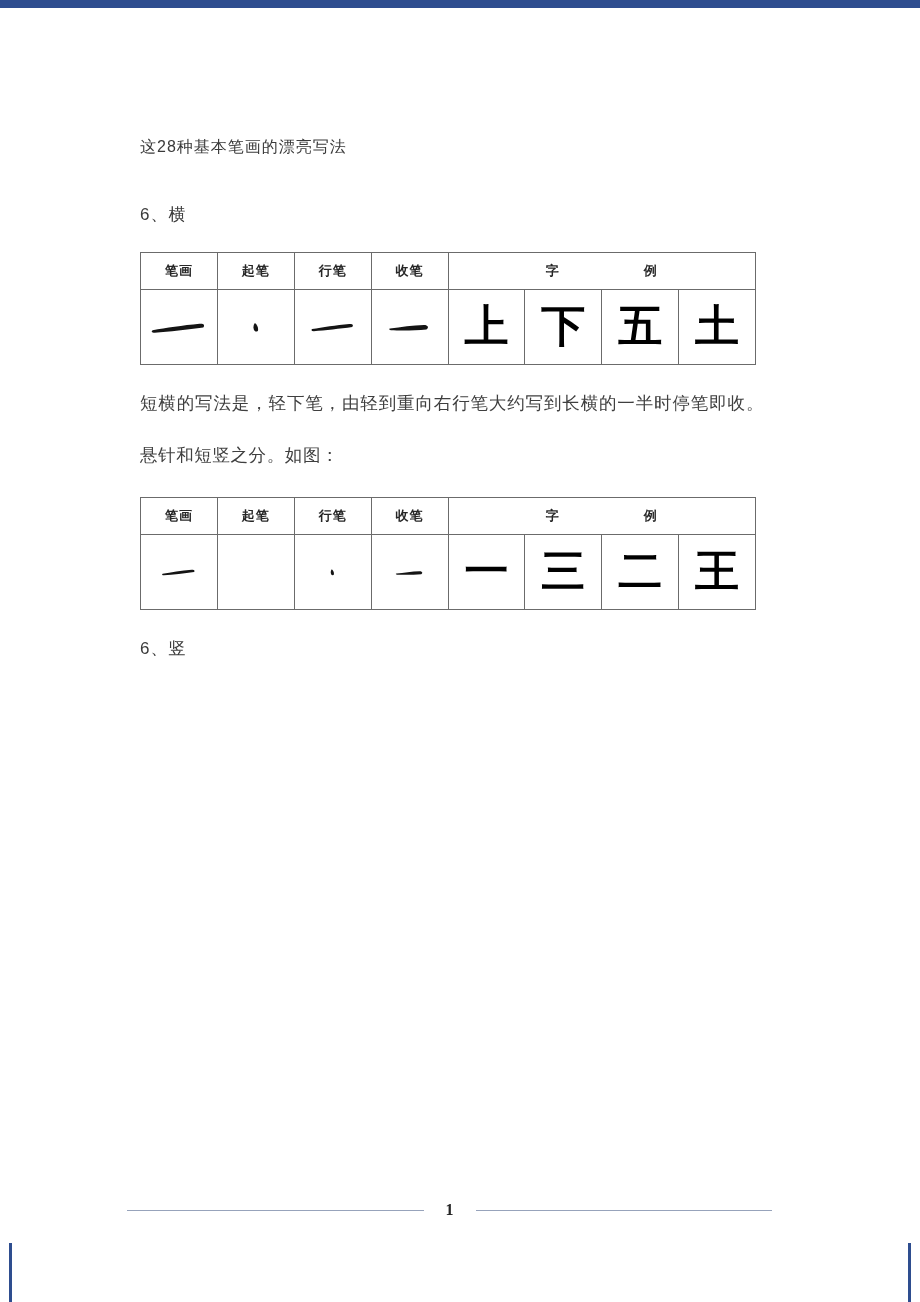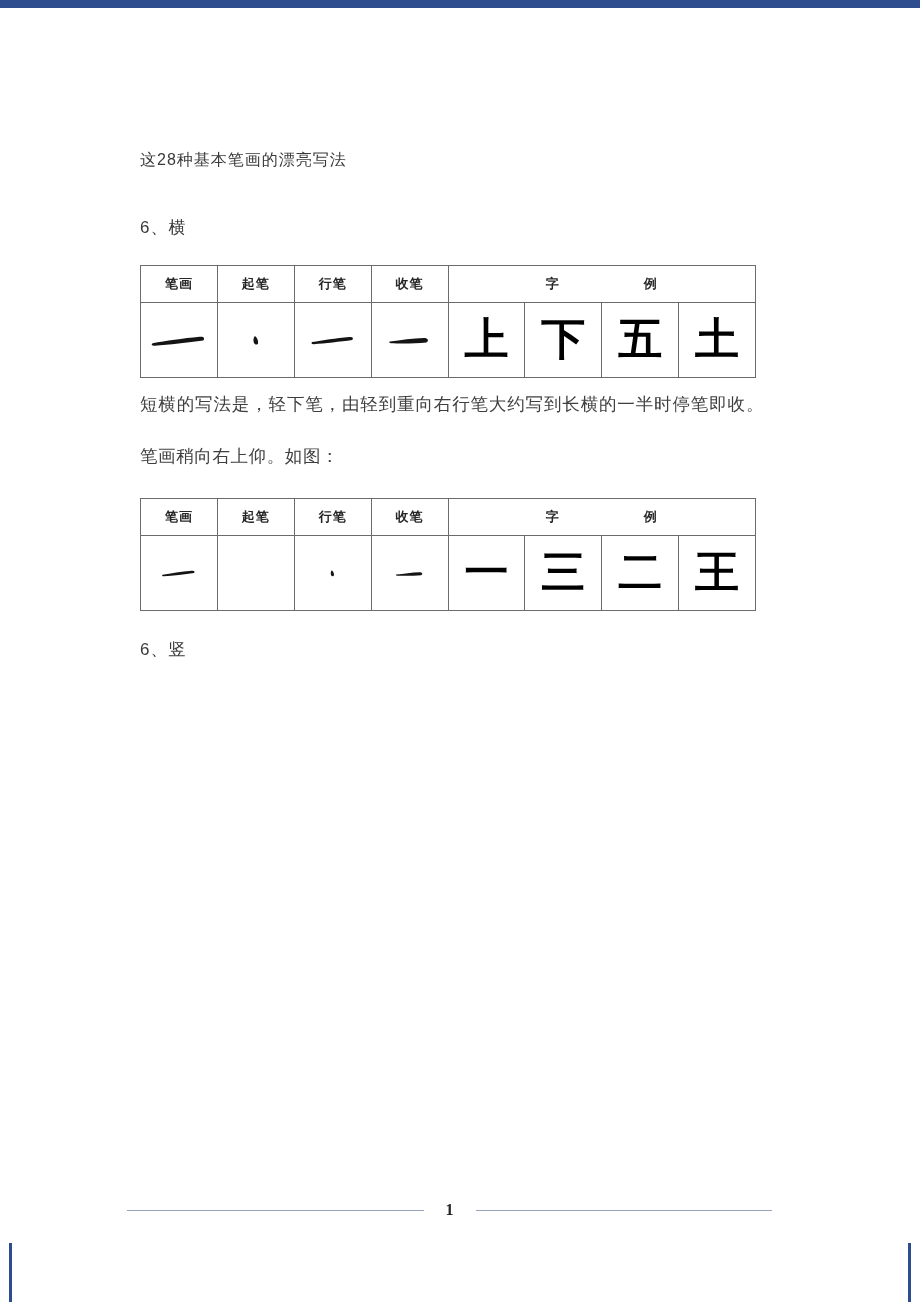--- a/index.html
+++ b/index.html
@@ -8,36 +8,36 @@
     overflow:hidden; font-family:"Liberation Sans", sans-serif;
   }
   .top-border { position:absolute; top:0; left:0; width:920px; height:8px; background:#2e4d8f; }
   .side-line { position:absolute; bottom:0; width:3px; height:59px; background:#2e4d8f; }
   .side-line.left  { left:9px; }
   .side-line.right { right:9px; }
 
   .content { position:absolute; left:140px; top:138px; width:624px; }
 
   .doc-title {
-    margin:13px 0 50px 0; font-size:16px; line-height:18px; color:#3a3a3a;
+    margin:0 0 50px 0; font-size:16px; line-height:18px; color:#3a3a3a;
     letter-spacing:1px; font-weight:400;
   }
   .sec-heading {
     margin:0 0 28px 0; font-size:17px; line-height:18px; color:#3a3a3a;
     letter-spacing:1px; font-weight:400;
   }
   .sec-heading.mb30 { margin-bottom:30px; }
   .body-text {
     margin:0 0 16px 0; font-size:17.5px; line-height:52px; color:#3f3f3f;
     text-align:justify; letter-spacing:0.6px;
   }
 
   table.stroke-table {
     border-collapse:collapse; width:616px; table-layout:fixed;
-    margin:0 0 0 0; background:#fff;border-radius:27px;
+    margin:0 0 12px 0; background:#fff;border-radius:27px;
   }
   table.stroke-table.mb30 { margin-bottom:30px; }
   .stroke-table th, .stroke-table td { border:1px solid #6b6b6b; padding:0; }
   .stroke-table th {
     height:36px; font-size:13px; font-weight:bold; color:#262626;
     text-align:center; letter-spacing:1px;
   }
   .stroke-table th.ex-head { }
   .ex-head-inner { display:flex; justify-content:center; gap:84px; }
   .stroke-table td {
@@ -121,21 +121,21 @@
             </svg>
           </td>
           <td><span class="ex-char">上</span></td>
           <td><span class="ex-char">下</span></td>
           <td><span class="ex-char">五</span></td>
           <td><span class="ex-char">土</span></td>
         </tr>
       </tbody>
     </table>
 
-    <p class="body-text">短横的写法是，轻下笔，由轻到重向右行笔大约写到长横的一半时停笔即收。笔画稍向右上仰。如图：</p>
+    <p class="body-text">短横的写法是，轻下笔，由轻到重向右行笔大约写到长横的一半时停笔即收。悬针和短竖之分。如图：</p>
 
     <table class="stroke-table mb30">
       <thead>
         <tr>
           <th>笔画</th>
           <th>起笔</th>
           <th>行笔</th>
           <th>收笔</th>
           <th colspan="4" class="ex-head">
             <span class="ex-head-inner">

